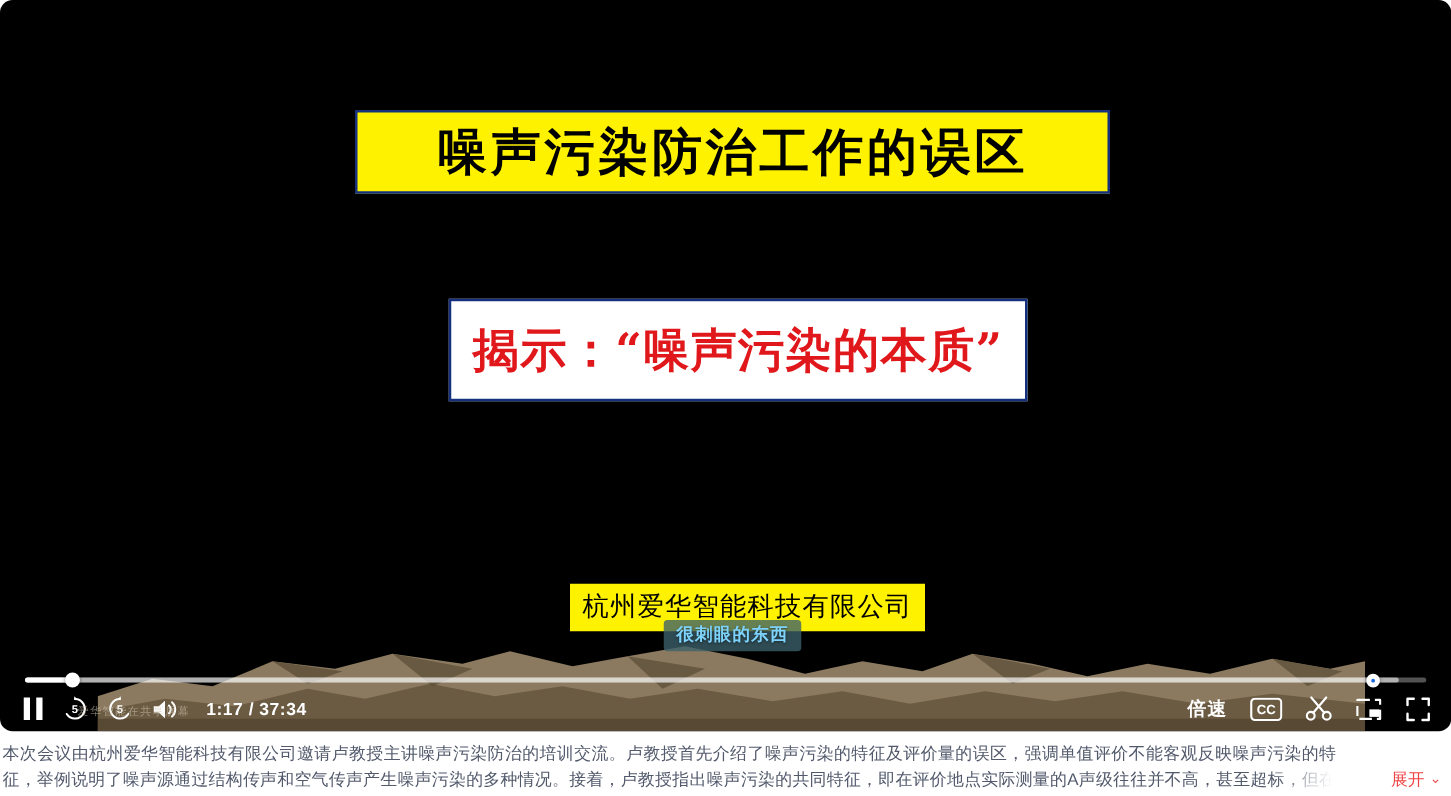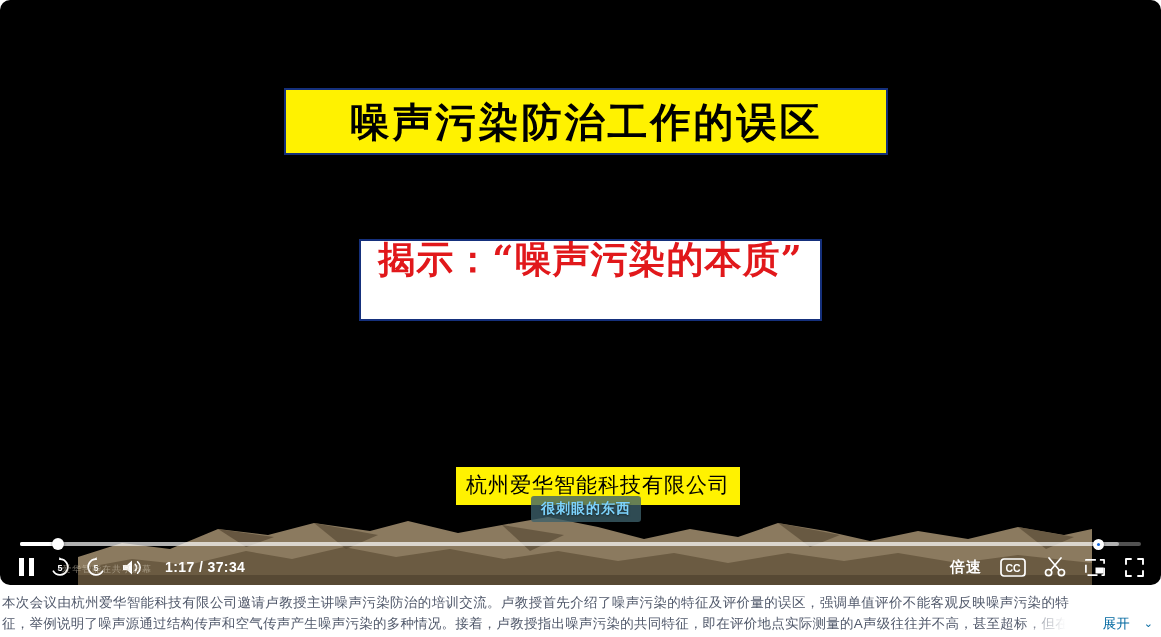--- a/index.html
+++ b/index.html
@@ -47,32 +47,32 @@
 
   
   #title-banner{
     position:absolute; left:206px; top:88px;
     width:604px; height:67px;
     background:#fff200;
     border:2px solid #15307c;
     display:flex; align-items:center; justify-content:center;
   }
   #title-banner .txt{
-    font-family:Liberation Sans, sans-serif;
+    font-family:Liberation Serif, serif;
     font-size:40px; font-weight:700; color:#000;
     letter-spacing:3px; line-height:1; white-space:nowrap;
   }
 
   
   #subtitle-box{
     position:absolute; left:281px; top:239px;
     width:463px; height:82px;
     background:#ffffff;
     border:2px solid #15307c;
-    display:flex; align-items:flex-start; justify-content:center;
+    display:flex; align-items:center; justify-content:center;
   }
   #subtitle-box .txt{
     font-family:"DejaVu Serif","Liberation Serif",serif;
     font-size:37px; font-weight:700; color:#e1181b;
     letter-spacing:1px; line-height:1; white-space:nowrap;
   }
 
   
   #company-band{
     position:absolute; left:378px; top:467px;
@@ -201,23 +201,23 @@
     padding-right:86px;
     text-align:justify;
   }
   #desc-fade{
     position:absolute; right:78px; top:21px; width:62px; height:21px;
     background:linear-gradient(to right,rgba(255,255,255,0),#fff 72%);
     pointer-events:none;
   }
   #expand-btn{
     position:absolute; right:8px; top:21px;
-    font-size:13.5px; line-height:21px; color:#0369a1;
+    font-size:13.5px; line-height:21px; color:#ef4444;
     cursor:pointer; white-space:nowrap;
-    display:flex; align-items:center; gap:14px;
+    display:flex; align-items:center; gap:4px;
   }
   #expand-btn .chev{ font-size:11px; }
 </style>
 </head>
 <body>
 
 <div id="player">
 
   <div id="video-stage">
 

